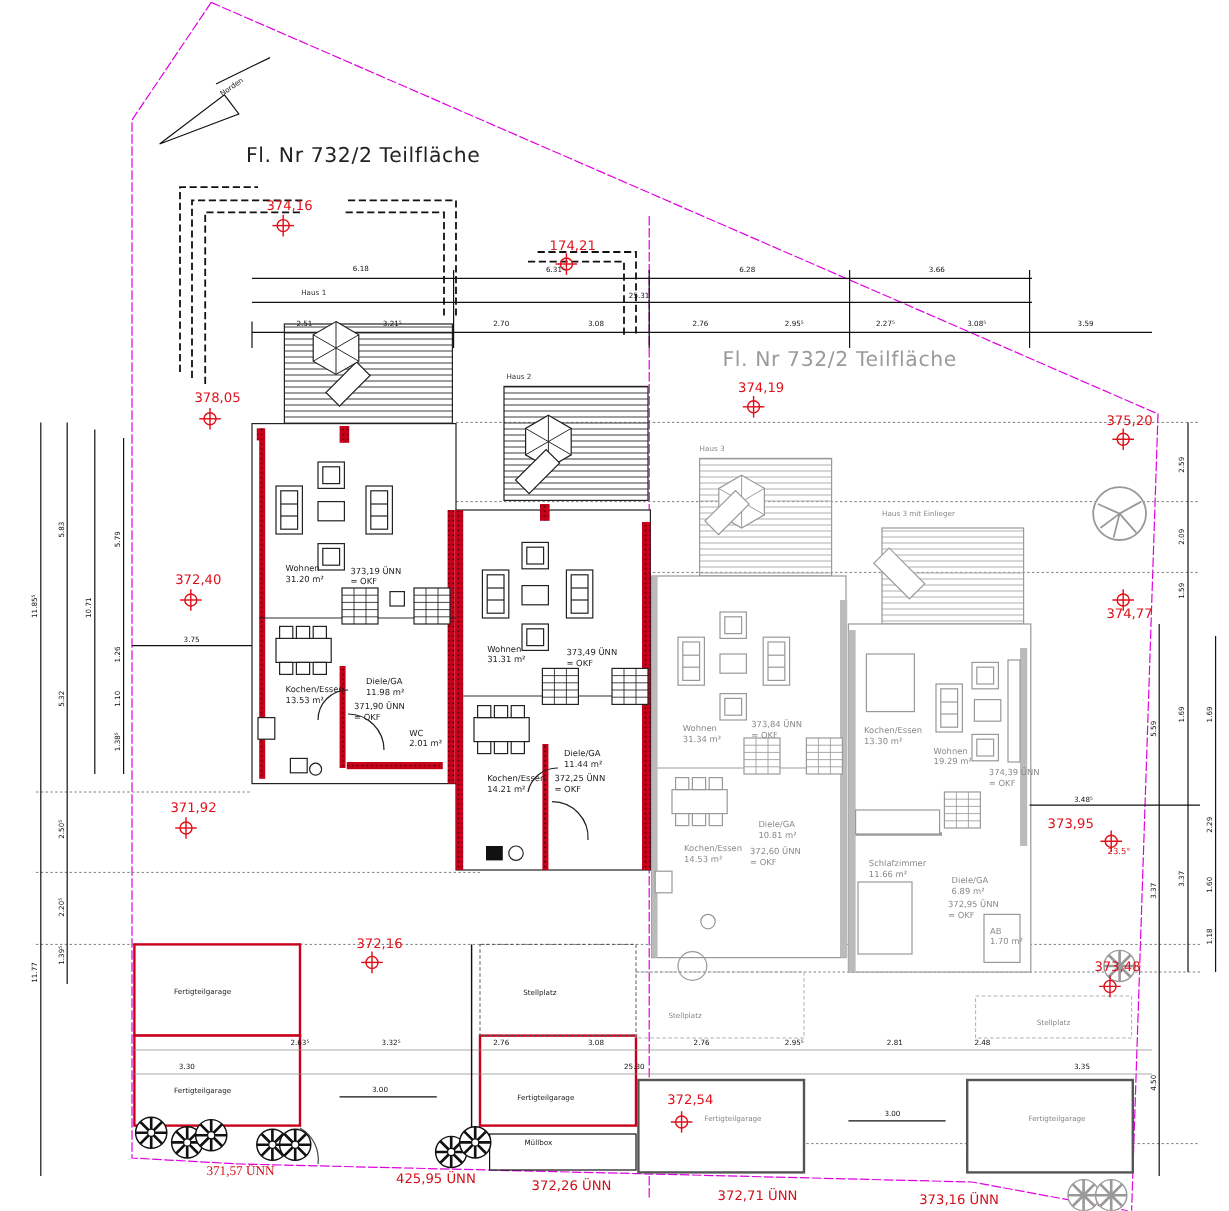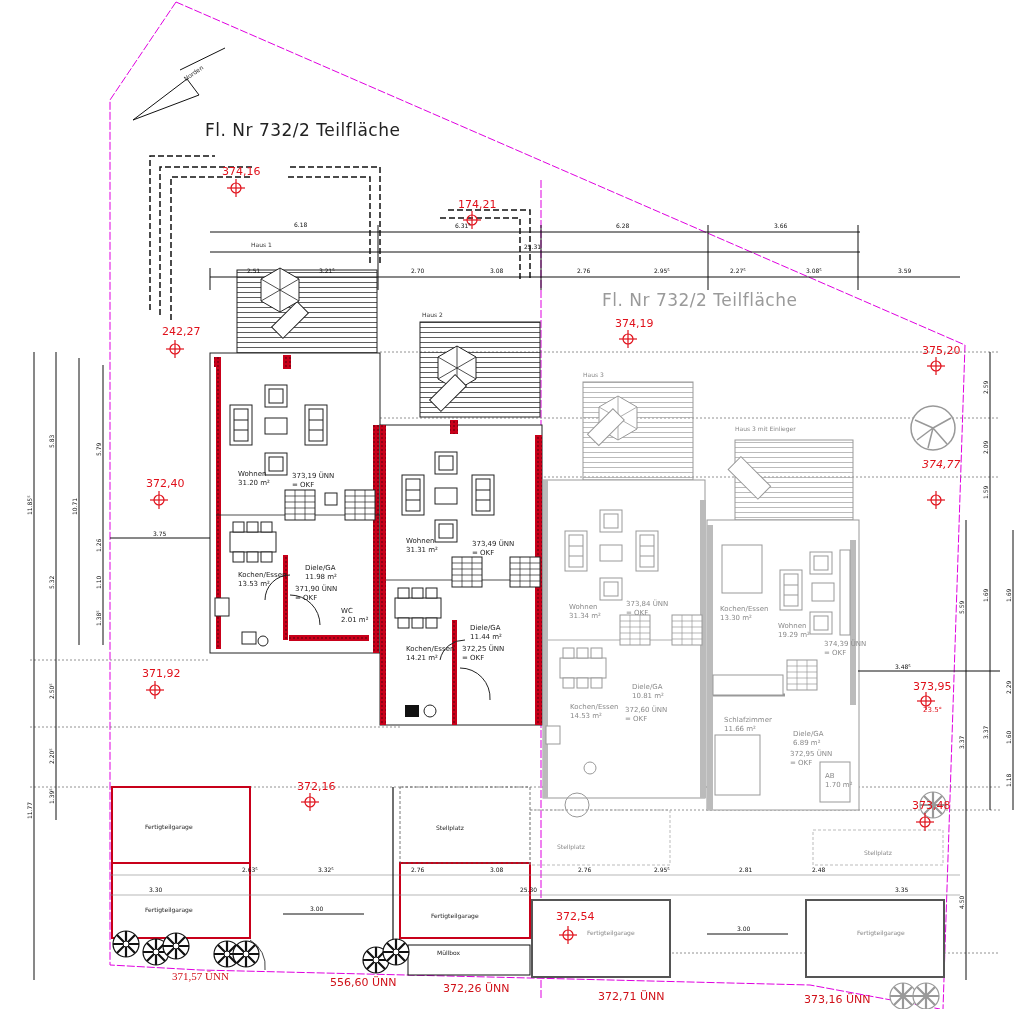--- a/index.html
+++ b/index.html
@@ -363,36 +363,36 @@
 11.66 m²</div>
 <div class="lbl room grey" style="left:793px;top:730px;">Diele/GA
 6.89 m²</div>
 <div class="lbl room grey" style="left:790px;top:750px;">372,95 ÜNN
 = OKF</div>
 <div class="lbl room grey" style="left:825px;top:772px;">AB
 1.70 m²</div>
 
 <div class="lbl elev" style="left:222px;top:166px;">374,16</div>
 <div class="lbl elev" style="left:458px;top:199px;">174,21</div>
-<div class="lbl elev" style="left:162px;top:326px;">242,27</div>
+<div class="lbl elev" style="left:162px;top:326px;">378,05</div>
 <div class="lbl elev" style="left:615px;top:318px;">374,19</div>
 <div class="lbl elev" style="left:922px;top:345px;">375,20</div>
 <div class="lbl elev" style="left:146px;top:478px;">372,40</div>
-<div class="lbl elev" style="left:922px;top:459px;font-style:italic;">374,77</div>
+<div class="lbl elev" style="left:922px;top:506px;">374,77</div>
 <div class="lbl elev" style="left:142px;top:668px;">371,92</div>
-<div class="lbl elev" style="left:913px;top:681px;">373,95</div>
+<div class="lbl elev" style="left:873px;top:681px;">373,95</div>
 <div class="lbl elev" style="left:297px;top:781px;">372,16</div>
 <div class="lbl elev" style="left:912px;top:800px;">373,48</div>
 <div class="lbl elev" style="left:556px;top:911px;">372,54</div>
 
 <div class="lbl unn" style="left:172px;top:971px;font-family:Liberation Serif, serif;">371,57 ÜNN</div>
-<div class="lbl unn" style="left:330px;top:977px;">556,60 ÜNN</div>
+<div class="lbl unn" style="left:330px;top:977px;">425,95 ÜNN</div>
 <div class="lbl unn" style="left:443px;top:983px;">372,26 ÜNN</div>
 <div class="lbl unn" style="left:598px;top:991px;">372,71 ÜNN</div>
-<div class="lbl unn" style="left:804px;top:994px;">373,16 ÜNN</div>
+<div class="lbl unn" style="left:766px;top:994px;">373,16 ÜNN</div>
 
 <div class="lbl small" style="left:145px;top:824px;">Fertigteilgarage</div>
 <div class="lbl small" style="left:145px;top:907px;">Fertigteilgarage</div>
 <div class="lbl small" style="left:431px;top:913px;">Fertigteilgarage</div>
 <div class="lbl small grey" style="left:587px;top:930px;">Fertigteilgarage</div>
 <div class="lbl small grey" style="left:857px;top:930px;">Fertigteilgarage</div>
 <div class="lbl small" style="left:436px;top:825px;">Stellplatz</div>
 <div class="lbl small grey" style="left:557px;top:844px;">Stellplatz</div>
 <div class="lbl small grey" style="left:864px;top:850px;">Stellplatz</div>
 <div class="lbl small" style="left:437px;top:950px;">Müllbox</div>

